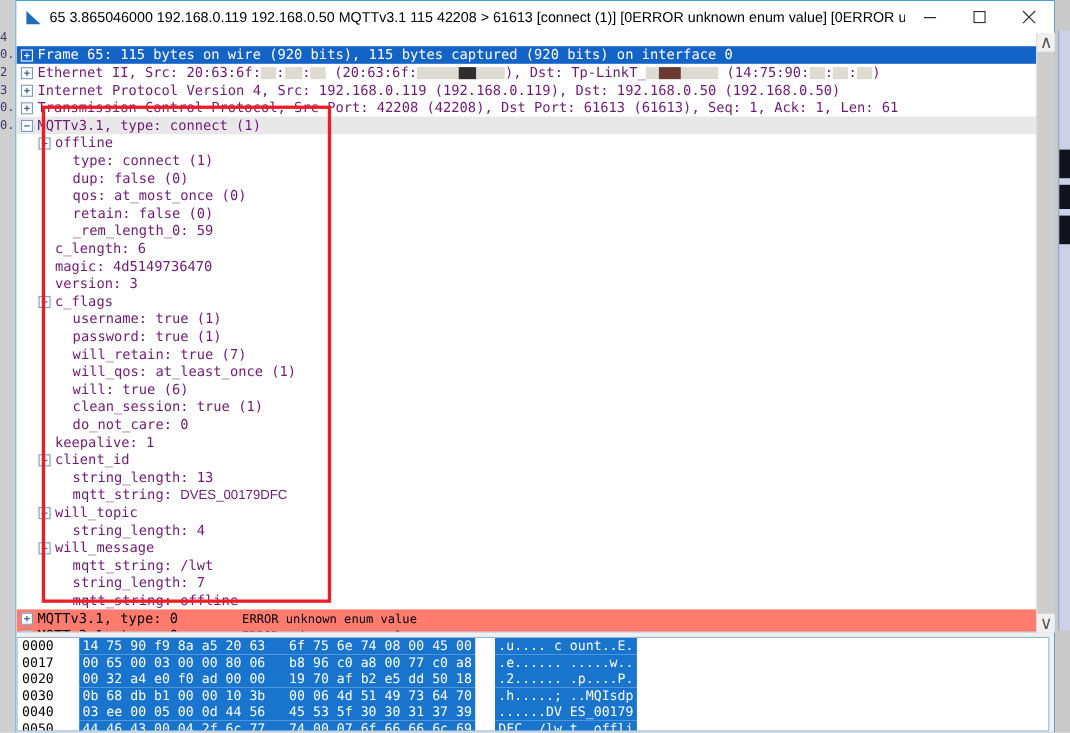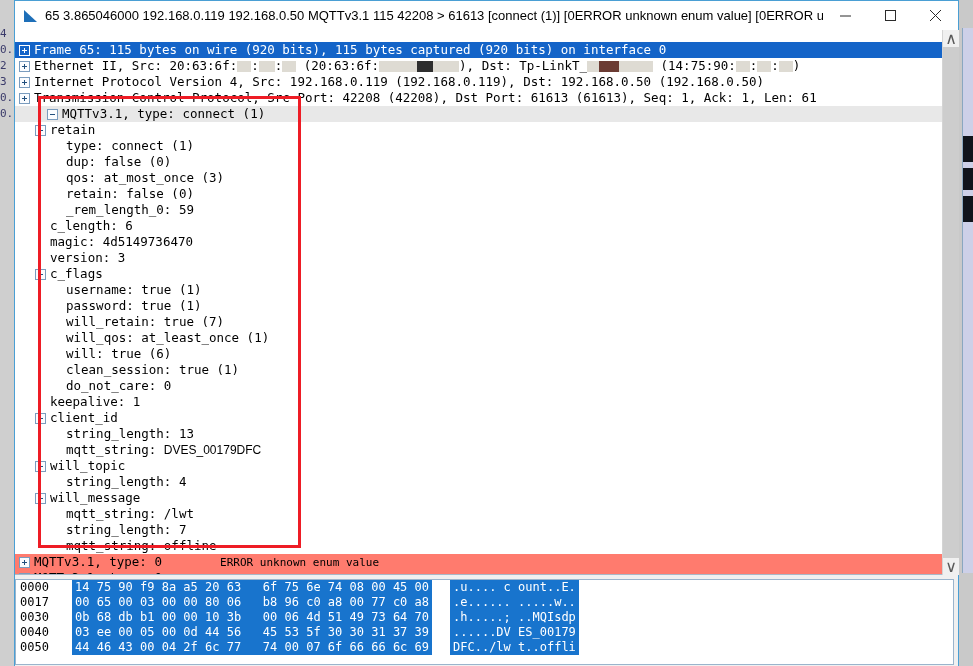--- a/index.html
+++ b/index.html
@@ -83,26 +83,26 @@
     border-bottom: 1px solid #a8b8c8;
   }
   .tree-list {
     position: absolute; left: 0; top: 12px; width: 927px;
   }
   .row {
     position: relative;
     height: 16px; line-height: 16px;
     font-family: "DejaVu Sans Mono", monospace;
     font-size: 12.5px;
-    color: #000000;
+    color: #701a75;
     white-space: nowrap;
     display: flex; align-items: center;
   }
   .row.sel { background: #1464c8; color: #fff; }
-  .row.gray { background: #e8e8e8; padding-left: 28px; }
+  .row.gray { background: #e8e8e8; }
   .row.err { background: #ff7b6e; color: #000; }
   .twisty {
     width: 11px; height: 11px;
     border: 1px solid #7a9cbe;
     background: #fafcff;
     position: relative;
     flex: 0 0 auto;
     margin-right: 4px;
     box-sizing: border-box;
   }
@@ -265,36 +265,36 @@
             <span class="rowtext">Transmission Control Protocol, Src Port: 42208 (42208), Dst Port: 61613 (61613), Seq: 1, Ack: 1, Len: 61</span>
           </div>
           <div class="row gray">
             <span style="display: inline-block; flex: 0 0 auto; width: 4px;"></span>
             <span class="twisty"></span>
             <span class="rowtext">MQTTv3.1, type: connect (1)</span>
           </div>
           <div class="row">
             <span style="display: inline-block; flex: 0 0 auto; width: 20px;"></span>
             <span class="twisty"></span>
-            <span class="rowtext">retain</span>
+            <span class="rowtext">offline</span>
           </div>
           <div class="row">
             <span style="display: inline-block; flex: 0 0 auto; width: 36px;"></span>
             <span style="display: inline-block; flex: 0 0 auto; width: 15px;"></span>
             <span class="rowtext">type: connect (1)</span>
           </div>
           <div class="row">
             <span style="display: inline-block; flex: 0 0 auto; width: 36px;"></span>
             <span style="display: inline-block; flex: 0 0 auto; width: 15px;"></span>
             <span class="rowtext">dup: false (0)</span>
           </div>
           <div class="row">
             <span style="display: inline-block; flex: 0 0 auto; width: 36px;"></span>
             <span style="display: inline-block; flex: 0 0 auto; width: 15px;"></span>
-            <span class="rowtext">qos: at_most_once (3)</span>
+            <span class="rowtext">qos: at_most_once (0)</span>
           </div>
           <div class="row">
             <span style="display: inline-block; flex: 0 0 auto; width: 36px;"></span>
             <span style="display: inline-block; flex: 0 0 auto; width: 15px;"></span>
             <span class="rowtext">retain: false (0)</span>
           </div>
           <div class="row">
             <span style="display: inline-block; flex: 0 0 auto; width: 36px;"></span>
             <span style="display: inline-block; flex: 0 0 auto; width: 15px;"></span>
             <span class="rowtext">_rem_length_0: 59</span>
@@ -422,20 +422,21 @@
     <div class="vscroll">
       <div class="vsarrow">∧</div>
       <div class="vsthumb"></div>
       <div class="vsarrow bottom">∨</div>
     </div>
 
     <div class="hex-pane">
       <div class="hex-inner" id="hexinner">
           <div class="hexrow"><span class="hexoff">0000</span><span class="hexbytes">14 75 90 f9 8a a5 20 63   6f 75 6e 74 08 00 45 00</span><span class="hexgap"></span><span class="hexascii">.u.... c ount..E.</span></div>
           <div class="hexrow"><span class="hexoff">0017</span><span class="hexbytes">00 65 00 03 00 00 80 06   b8 96 c0 a8 00 77 c0 a8</span><span class="hexgap"></span><span class="hexascii">.e...... .....w..</span></div>
+          <div class="hexrow"><span class="hexoff">0020</span><span class="hexbytes">00 32 a4 e0 f0 ad 00 00   19 70 af b2 e5 dd 50 18</span><span class="hexgap"></span><span class="hexascii">.2...... .p....P.</span></div>
           <div class="hexrow"><span class="hexoff">0030</span><span class="hexbytes">0b 68 db b1 00 00 10 3b   00 06 4d 51 49 73 64 70</span><span class="hexgap"></span><span class="hexascii">.h.....; ..MQIsdp</span></div>
           <div class="hexrow"><span class="hexoff">0040</span><span class="hexbytes">03 ee 00 05 00 0d 44 56   45 53 5f 30 30 31 37 39</span><span class="hexgap"></span><span class="hexascii">......DV ES_00179</span></div>
           <div class="hexrow"><span class="hexoff">0050</span><span class="hexbytes">44 46 43 00 04 2f 6c 77   74 00 07 6f 66 66 6c 69</span><span class="hexgap"></span><span class="hexascii">DFC../lw t..offli</span></div>
         </div>
     </div>
 
   </div>
 </div>
 
 </body></html>

